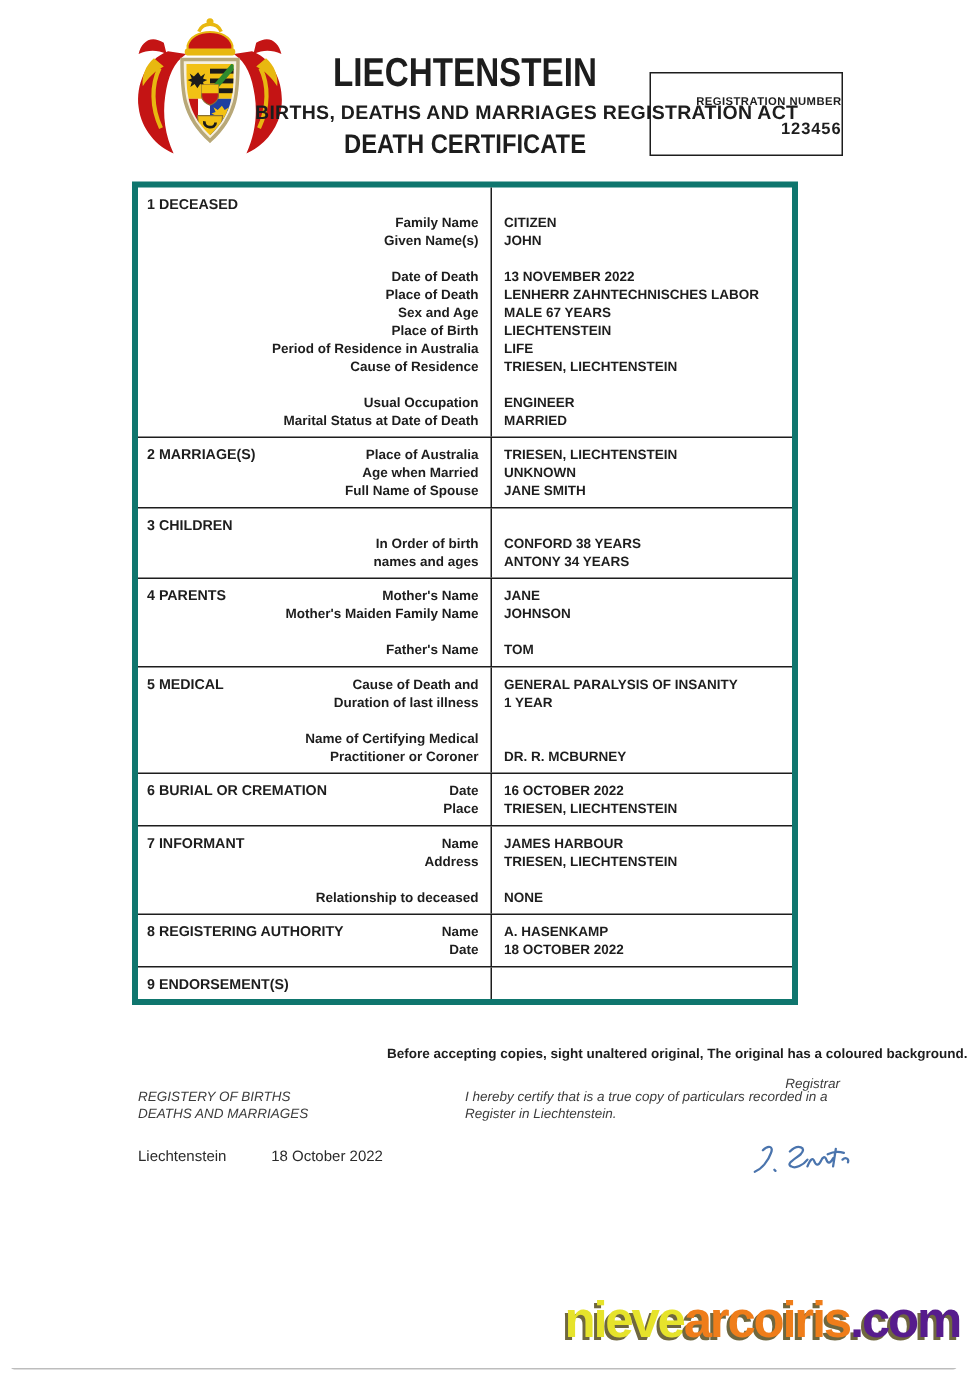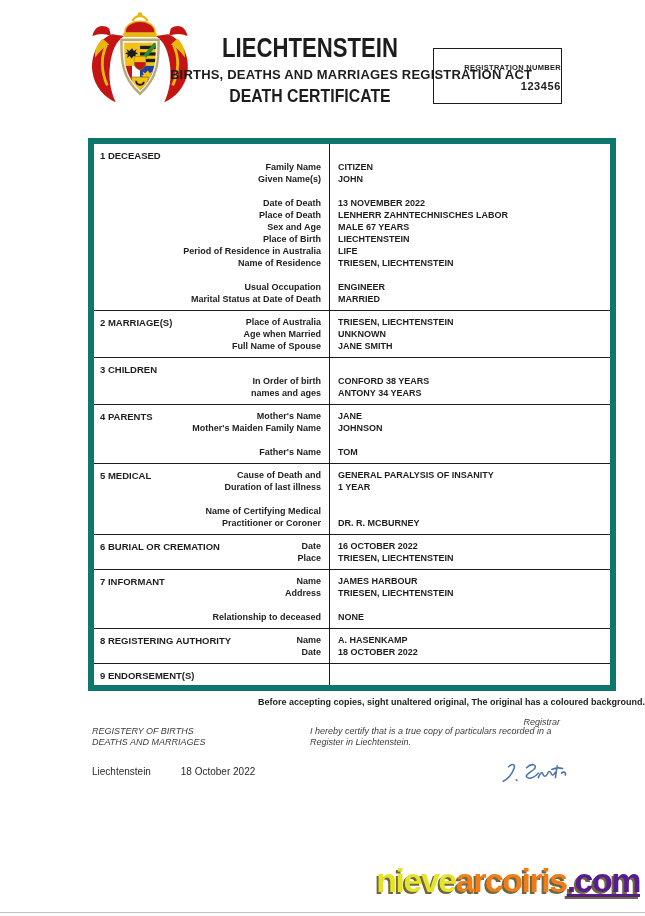--- a/index.html
+++ b/index.html
@@ -1,31 +1,31 @@
 <!DOCTYPE html>
 <html><head>
 <meta charset="utf-8">
 <style>
   html,body{margin:0;padding:0;background:#ffffff;}
   .page{position:relative;width:645px;height:916px;background:#ffffff;overflow:hidden;
-        font-family:"Liberation Sans",sans-serif;color:#1d1d1d;}
+        font-family:"Liberation Sans",sans-serif;color:#1d1d1d;border-radius:19px;}
 
   
   .coat{position:absolute;left:84px;top:8px;width:112px;height:112px;}
   .title-block{position:absolute;left:170px;top:33px;width:280px;text-align:center;}
   .country{font-size:27px;font-weight:700;transform:scaleX(0.82);transform-origin:center;white-space:nowrap;}
   .act{font-size:13px;font-weight:700;margin-top:3px;letter-spacing:0.2px;white-space:nowrap;}
   .doc-title{font-size:18px;font-weight:700;margin-top:4px;transform:scaleX(0.88);transform-origin:center;white-space:nowrap;}
   .reg-box{position:absolute;left:433px;top:48px;width:129px;height:56px;border:1.5px solid #1d1d1d;
            box-sizing:border-box;text-align:right;}
   .reg-label{font-size:7.5px;font-weight:700;margin-top:14px;letter-spacing:0.3px;}
   .reg-num{font-size:11px;font-weight:700;margin-top:8px;letter-spacing:0.6px;}
 
   
-  .cert-table{position:absolute;left:88px;top:138px;width:528px;border:6px solid #0f766e;box-sizing:border-box;}
+  .cert-table{position:absolute;left:88px;top:121px;width:444px;border:4px solid #0f766e;box-sizing:border-box;}
   .sec{display:grid;grid-template-columns:235px 1fr;border-top:1.5px solid #1d1d1d;position:relative;min-height:21px;}
   .cert-table > .sec:first-child{border-top:none;}
   .sec-left{position:relative;padding:5px 0 5px 0;}
   .sec-title{position:absolute;left:6px;top:6px;font-size:9.5px;font-weight:700;white-space:nowrap;}
   .labels{text-align:right;padding-right:8px;}
   .sec-right{border-left:1.5px solid #1d1d1d;padding:5px 0 5px 8px;}
   .line{font-size:9px;font-weight:700;line-height:12px;height:12px;white-space:nowrap;color:#1d1d1d;}
 
   
   .notice{position:absolute;left:0;top:697px;width:100%;text-align:right;font-size:9px;font-weight:700;}
@@ -112,21 +112,21 @@
       <div class="labels">
             <div class="line">&nbsp;</div>
             <div class="line">Family Name</div>
             <div class="line">Given Name(s)</div>
             <div class="line">&nbsp;</div>
             <div class="line">Date of Death</div>
             <div class="line">Place of Death</div>
             <div class="line">Sex and Age</div>
             <div class="line">Place of Birth</div>
             <div class="line">Period of Residence in Australia</div>
-            <div class="line">Name of Residence</div>
+            <div class="line">Cause of Residence</div>
             <div class="line">&nbsp;</div>
             <div class="line">Usual Occupation</div>
             <div class="line">Marital Status at Date of Death</div>
           </div>
     </div>
     <div class="sec-right">
           <div class="line">&nbsp;</div>
           <div class="line">CITIZEN</div>
           <div class="line">JOHN</div>
           <div class="line">&nbsp;</div>
@@ -281,17 +281,17 @@
   <div class="place-date">
     <span class="place">Liechtenstein</span>
     <span>18 October 2022</span>
   </div>
 
   <svg class="signature" viewBox="0 0 80 34">
     <path d="M14,9 C18,5 22,6 20,11 C18,17 13,23 8,25 M22.5,23.5 l0.8,0.8 M34,10 C40,4 47,7 42,12 C37,16 31,19 35,21 C38,23 44,20 47,16 M47,21 C49,16 51,14 52,17 C53,20 55,21 57,17 C58,14 60,13 61,16 C62,19 64,19 66,15 M68,8 L66,21 M62,12 C66,10 71,10 74,11 M73,16 C75,14 78,15 77,18" stroke="#4a74ad" stroke-width="1.7" fill="none" stroke-linecap="round" style="stroke: rgb(74, 116, 173);"></path>
   </svg>
 
   <div class="watermark">
-    <span style="color: rgb(230, 227, 43);">nieve</span><span style="color: rgb(239, 125, 26);">arcoiris</span><span style="color: rgb(87, 28, 141); text-decoration: underline;">.com</span>
+    <span style="color: rgb(230, 227, 43);">nieve</span><span style="color: rgb(239, 125, 26);">arcoiris</span><span style="color: rgb(87, 28, 141);">.com</span>
   </div>
 
   <div class="bottom-line"></div>
 </div>
 
 </body></html>

